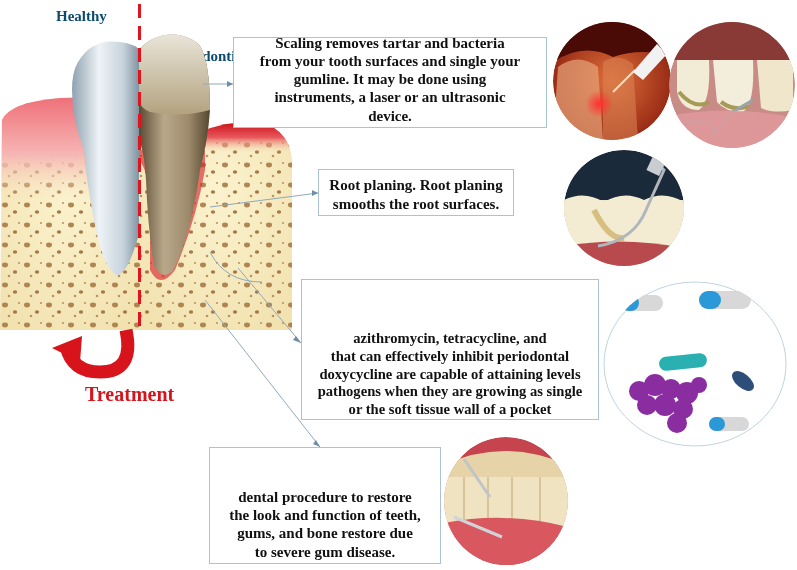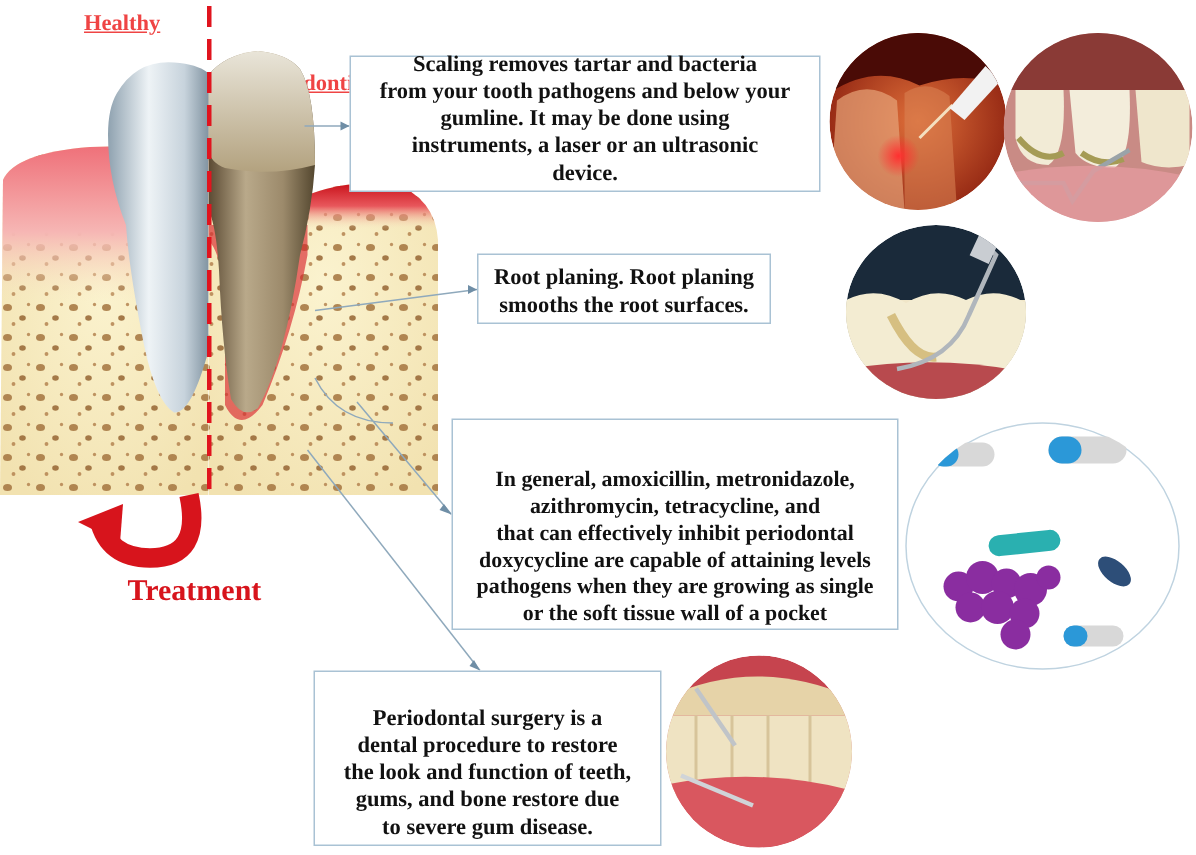--- a/index.html
+++ b/index.html
@@ -1,20 +1,20 @@
 <!DOCTYPE html>
 <html><head>
 <meta charset="utf-8">
 <style>
   * { box-sizing: border-box; margin: 0; padding: 0; }
   html, body { width: 797px; height: 570px; background: #ffffff; overflow: hidden; }
   body { position: relative; font-family: "Liberation Serif", "DejaVu Serif", serif; }
 
   .label-top {
-    position: absolute; top: 8px; font-weight: bold; font-size: 15px; color: #ef4444; text-decoration: underline;
+    position: absolute; top: 8px; font-weight: bold; font-size: 15px; color: #0c4a6e;
   }
   #lbl-healthy { left: 56px; }
   #lbl-perio { left: 168px; margin-top: 40px; }
 
   .divider {
     position: absolute; left: 138px; top: 4px; width: 3px; height: 330px;
     background: repeating-linear-gradient(to bottom, #e0141e 0 14px, transparent 14px 22px);
   }
 
   .callout {
@@ -124,48 +124,46 @@
     <polygon points="301,343 296,336 293,340"></polygon>
     <polygon points="320,447 316,440 313,444"></polygon>
   </g>
 </svg>
 
 <div class="divider"></div>
 
 <div class="callout" id="box-scaling">
   <div>
     <span>Scaling removes tartar and bacteria</span>
-    <span>from your tooth pathogens and below your</span>
+    <span>from your tooth surfaces and single your</span>
     <span>gumline. It may be done using</span>
     <span>instruments, a laser or an ultrasonic</span>
     <span>device.</span>
   </div>
 </div>
 
 <div class="callout" id="box-root">
   <div>
     <span>Root planing. Root planing</span>
     <span>smooths the root surfaces.</span>
   </div>
 </div>
 
 <div class="callout" id="box-anti">
   <div>
-    <span>In general, amoxicillin, metronidazole,</span>
     <span>azithromycin, tetracycline, and</span>
     <span>that can effectively inhibit periodontal</span>
     <span>doxycycline are capable of attaining levels</span>
     <span>pathogens when they are growing as single</span>
     <span>or the soft tissue wall of a pocket</span>
   </div>
 </div>
 
 <div class="callout" id="box-surg">
   <div>
-    <span>Periodontal surgery is a</span>
     <span>dental procedure to restore</span>
     <span>the look and function of teeth,</span>
     <span>gums, and bone restore due</span>
     <span>to severe gum disease.</span>
   </div>
 </div>
 
 <div class="treatment">Treatment</div>
 
 <svg class="photo" style="left:553px;top:22px;width:118px;height:118px;" viewBox="0 0 118 118">

